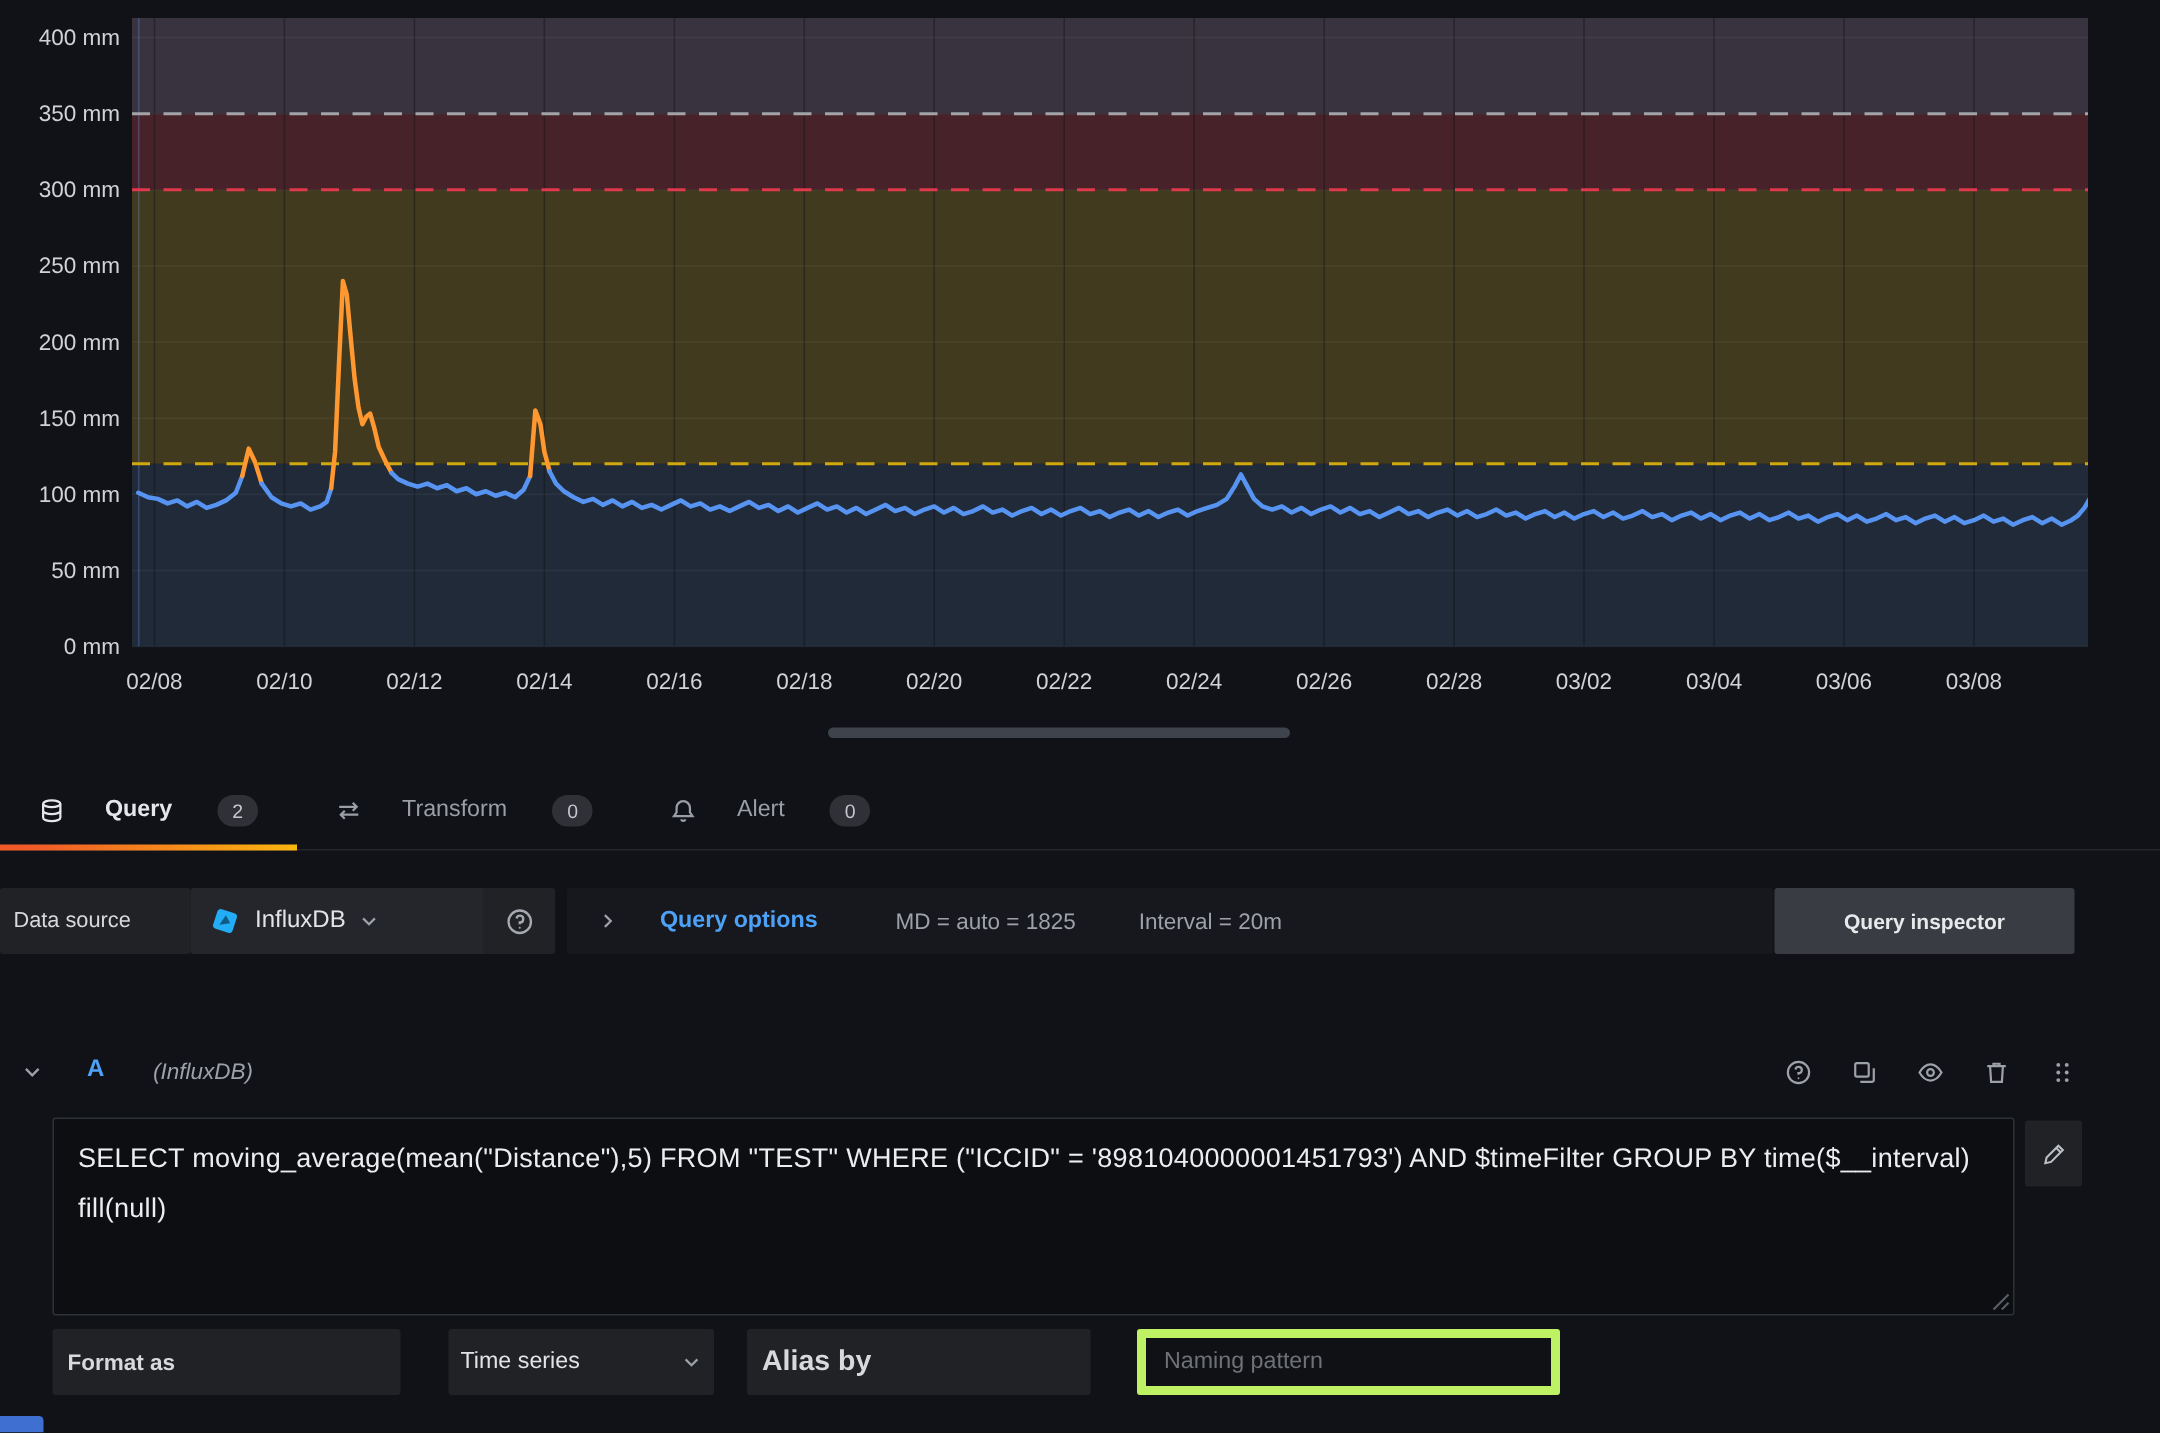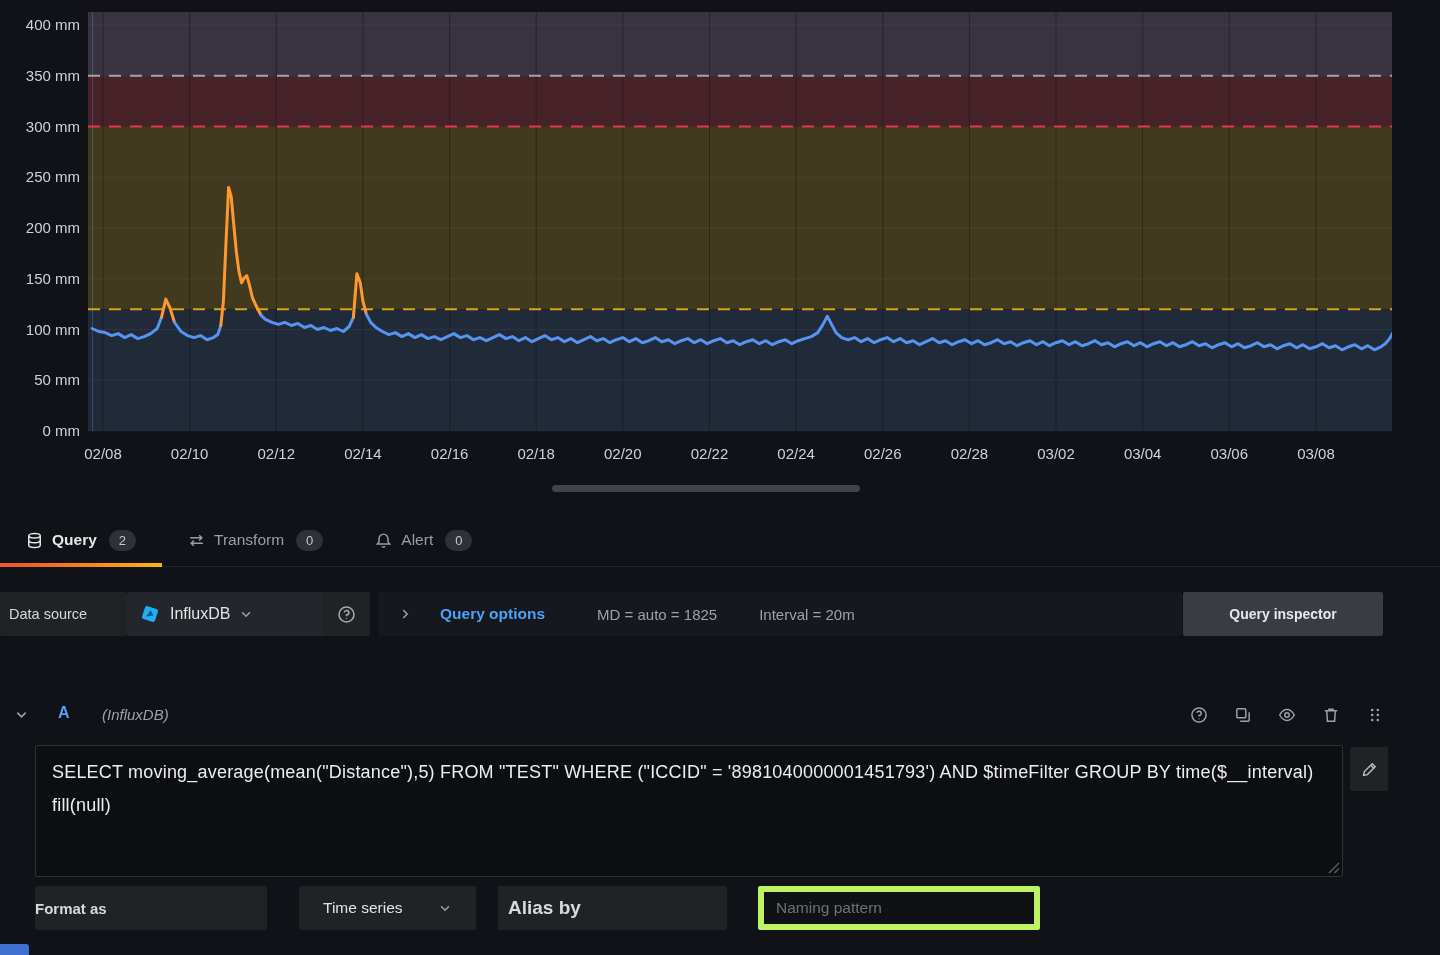--- a/index.html
+++ b/index.html
@@ -15,21 +15,21 @@
 
   
   #chart{left:0;top:0;width:1440px;height:470px;}
   #chart svg{display:block;}
 
   
   #resize-pill{left:552px;top:485px;width:308px;height:7px;border-radius:4px;background:#3f444c;cursor:row-resize;}
 
   
   #tabs{left:0;top:514px;width:1440px;height:52px;border-bottom:1px solid #24262b;display:flex;}
-  .tab{display:flex;align-items:center;gap:9px;padding:0 26px;position:relative;cursor:pointer;color:#9a9ea6;}
+  .tab{display:flex;align-items:center;gap:27px;padding:0 26px;position:relative;cursor:pointer;color:#9a9ea6;}
   .tab .ticon{width:17px;height:17px;}
   .tab .tlabel{font-size:15.5px;font-weight:500;}
   .tab.active{color:#e6e7ea;}
   .tab.active .tlabel{font-weight:700;}
   .tab.active::after{content:"";position:absolute;left:0;right:0;bottom:-1px;height:4px;
     background:linear-gradient(90deg,#f05a28 10%,#fbca0a 120%);}
   .badge{background:#2f3137;color:#c4c7cd;font-size:13px;line-height:1;padding:4px 10px;border-radius:11px;margin-left:3px;}
 
   
   #ds-label{left:0;top:592px;width:118px;height:44px;padding-left:9px;font-size:14.5px;font-weight:400;color:#d8d9da;}
@@ -54,22 +54,22 @@
   #rowA .actions .icon{width:18px;height:18px;cursor:pointer;}
 
   
   #editor{left:35px;top:745px;width:1308px;height:132px;background:#0d0e12;border:1px solid #2c3235;border-radius:2px;box-sizing:border-box;cursor:text;}
   #editor .qtext{padding:10px 16px;font-size:18px;line-height:33px;letter-spacing:.2px;color:#ecedee;white-space:pre-wrap;word-break:break-word;}
   #editor .corner{position:absolute;right:2px;bottom:2px;}
   #pencil{left:1350px;top:747px;width:38px;height:44px;justify-content:center;color:#bdc0c6;cursor:pointer;}
   #pencil .icon{width:17px;height:17px;}
 
   
-  #fmt-label{left:35px;top:886px;width:232px;height:44px;font-size:15px;font-weight:700;color:#d8d9da;box-sizing:border-box;}
-  #fmt-select{left:299px;top:886px;width:177px;height:44px;background:#202226;padding:0 24px;justify-content:space-between;box-sizing:border-box;cursor:pointer;}
+  #fmt-label{left:35px;top:886px;width:232px;height:44px;padding-left:10px;font-size:15px;font-weight:700;color:#d8d9da;box-sizing:border-box;}
+  #fmt-select{left:299px;top:886px;width:177px;height:44px;background:#202226;padding:0 8px;justify-content:space-between;box-sizing:border-box;cursor:pointer;}
   #fmt-select .selval{font-size:15.5px;font-weight:500;color:#e2e3e7;}
   #fmt-select .icon{width:14px;height:14px;color:#9da1a8;}
   #alias-label{left:498px;top:886px;width:229px;height:44px;padding-left:10px;font-size:19px;font-weight:700;color:#d8d9da;box-sizing:border-box;}
   #naming-input{left:758px;top:886px;width:282px;height:44px;background:#101114;border:6px solid #bef264;border-radius:2px;color:#d8d9da;padding:0 12px;font-size:15.5px;box-sizing:border-box;font-family:"Liberation Sans",sans-serif;}
   #naming-input::placeholder{color:#6e7178;}
 
   #blue-sliver{left:0;top:944px;width:29px;height:11px;background:#3f6fd1;border-radius:0 3px 0 0;cursor:pointer;}
 </style>
 </head>
 <body>

